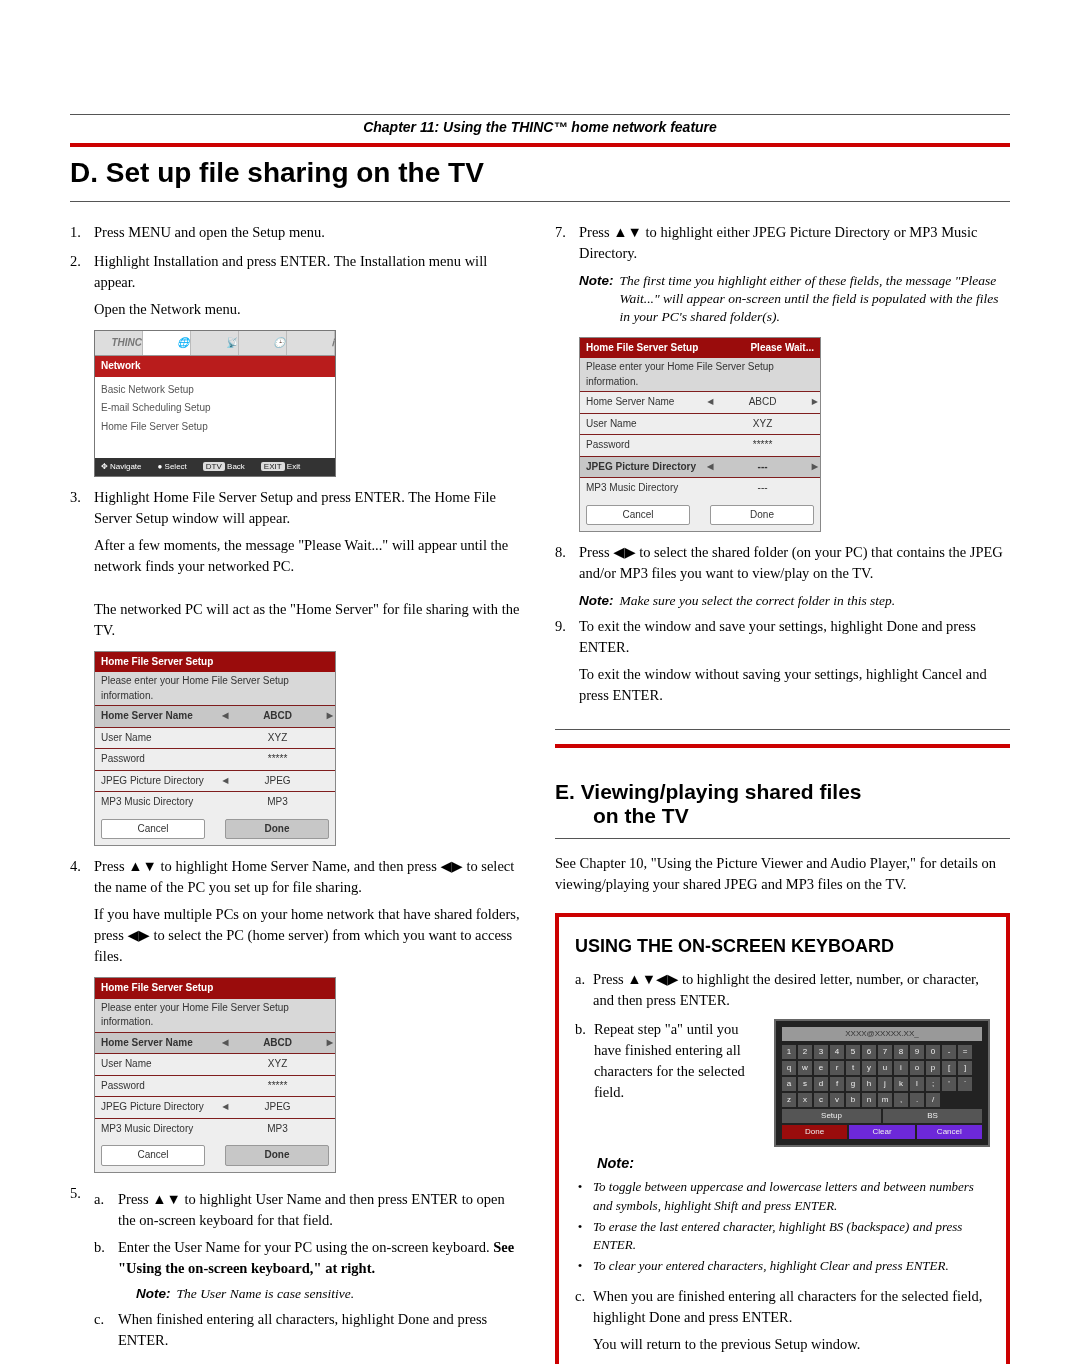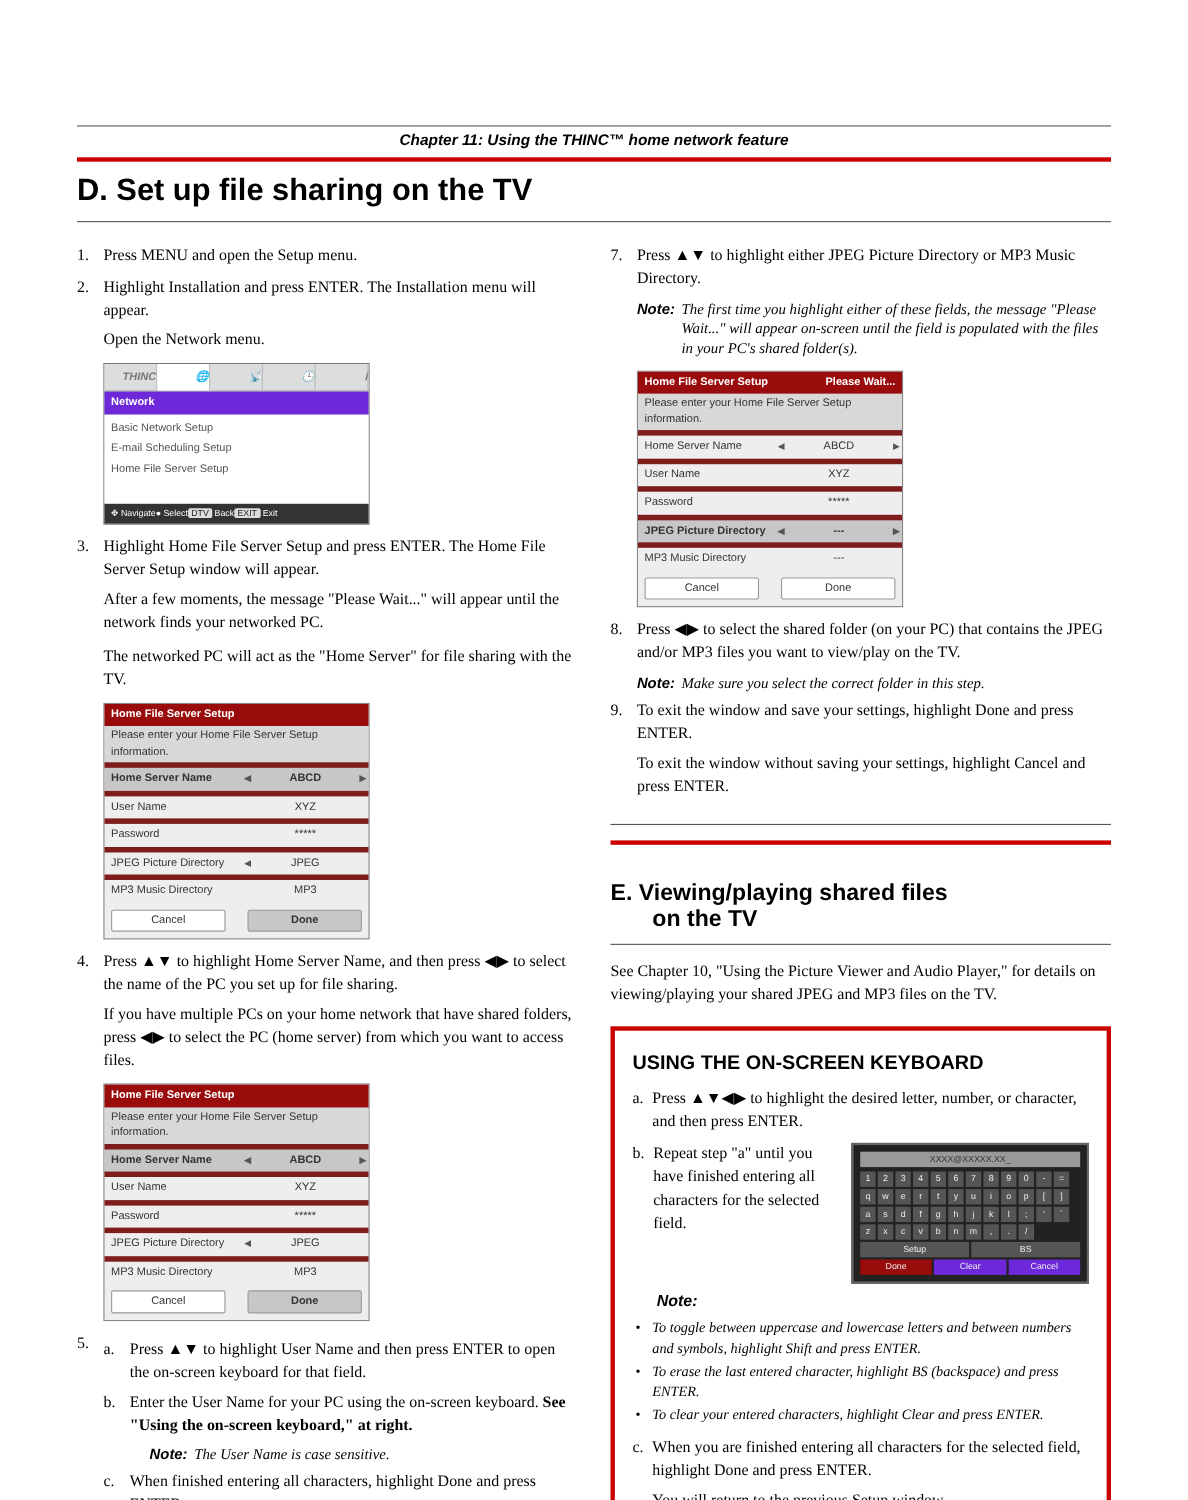--- a/index.html
+++ b/index.html
@@ -49,40 +49,40 @@
   .note-line { display:flex; gap:6px; font-style: italic; font-size: 13.5px; margin:4px 0 4px 24px; line-height:1.35; }
   .note-line .lbl { font-family: Arial, Helvetica, sans-serif; font-weight:bold; font-style:italic; }
   .arrow { display:inline-block; font-style:normal; }
   
   .panel {
     width: 240px; border: 1px solid #888; background:#eee; margin:10px 0 10px 24px;
     font-family: Arial, Helvetica, sans-serif; font-size:10px; color:#333;
   }
   .panel .titlebar { background:#9a0c0c; color:#fff; padding:3px 6px; font-weight:bold; display:flex; justify-content:space-between; }
   .panel .subline { background:#d8d8d8; padding:2px 6px; font-size:10px; }
-  .panel .row { display:flex; border-top:5px solid #7f1d1d; }
+  .panel .row { display:flex; border-top:1px solid #7f1d1d; }
   .panel .cell-l { flex:1.1; padding:3px 6px; }
   .panel .cell-r { flex:1; padding:3px 6px; text-align:center; position:relative; }
   .panel .hl { background:#c7c7c7; font-weight:bold; }
   .panel .tri-l, .panel .tri-r { position:absolute; top:4px; font-size:8px; color:#555; }
   .panel .tri-l { left:2px; } .panel .tri-r { right:2px; }
   .panel .btnrow { display:flex; gap:20px; padding:6px; }
   .panel .btn { flex:1; text-align:center; border:1px solid #999; background:#fff; border-radius:2px; padding:2px 0; }
   .panel .btn.hl { background:#c7c7c7; font-weight:bold; }
 
   
   .netmenu { width:240px; border:1px solid #777; background:#eee; margin:10px 0 10px 24px;
     font-family: Arial, Helvetica, sans-serif; font-size:10px; }
   .netmenu .tabs { display:flex; background:#ddd; border-bottom:1px solid #999; }
   .netmenu .tab { flex:1; height:24px; border-right:1px solid #bbb; display:flex; align-items:center; justify-content:flex-end; font-style:italic; font-weight:bold; color:#777; }
   .netmenu .tab.active { background:#fff; }
-  .netmenu .section { background:#6d28d9; color:#fff; padding:3px 6px; font-weight:bold; }
+  .netmenu .section { background:#b91c1c; color:#fff; padding:3px 6px; font-weight:bold; }
   .netmenu .items { background:#fff; padding:4px 6px 22px; }
   .netmenu .it { padding:2px 0; color:#555; }
-  .netmenu .footer { background:#333; color:#fff; font-size:8px; padding:3px 6px; display:flex; gap:0; }
+  .netmenu .footer { background:#333; color:#fff; font-size:8px; padding:3px 6px; display:flex; gap:16px; }
   .netmenu .pill { background:#ddd; color:#222; border-radius:2px; padding:0 3px; }
 
   
   .kbdbox { border:4px solid #c00; padding:16px 16px 18px; font-size:14.5px; }
   .kbd-h { font-family: Arial, Helvetica, sans-serif; font-weight:bold; font-size:18px; margin:0 0 10px; }
   .kbd-flex { display:flex; gap:12px; }
   .kbd-left { flex:1.15; }
   .kbd-right { flex:1; }
   .oskb { border:2px solid #666; background:#222; padding:6px 6px 4px; font-family:Arial,Helvetica,sans-serif; font-size:8px; color:#eee; width:200px; }
   .oskb .disp { background:#999; height:14px; margin-bottom:4px; text-align:center; color:#333; font-size:8px; line-height:14px; }
@@ -146,21 +146,21 @@
           <span><span class="pill">DTV</span> <span>Back</span></span>
           <span><span class="pill">EXIT</span> <span>Exit</span></span>
         </div>
       </div>
 
       <div class="step">
         <div class="num">3.</div>
         <div>
           <div>Highlight Home File Server Setup and press ENTER. The Home File Server Setup window will appear.</div>
           <div style="margin-top:6px;">After a few moments, the message "Please Wait..." will appear until the network finds your networked PC.</div>
-          <div style="margin-top:10px;">The networked PC will act as the "Home Server" for file sharing with the TV.</div>
+          <div style="margin-top:22px;">The networked PC will act as the "Home Server" for file sharing with the TV.</div>
         </div>
       </div>
 
       <div class="panel">
         <div class="titlebar">
             <span>Home File Server Setup</span>
           </div>
         <div class="subline">Please enter your Home File Server Setup information.</div>
         <div class="row hl">
             <div class="cell-l">Home Server Name</div>

